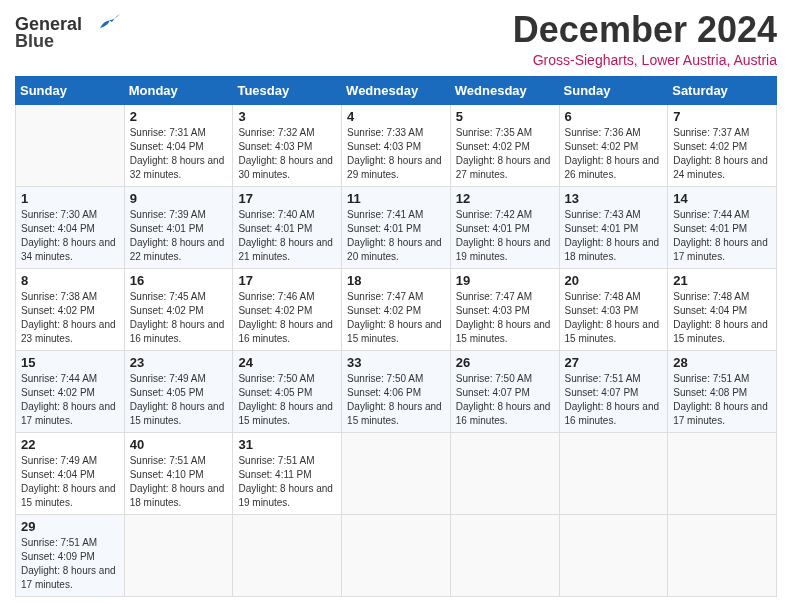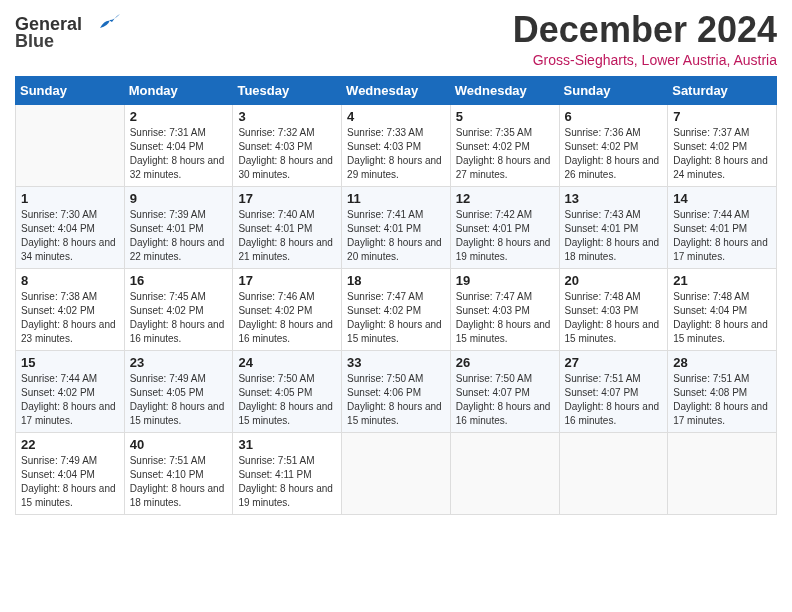--- a/index.html
+++ b/index.html
@@ -246,14 +246,26 @@
         </td>
         <td>
           <span class="day-num">31</span>
           <div class="day-info">Sunrise: 7:51 AM<br>Sunset: 4:11 PM<br>Daylight: 8 hours and 19 minutes.</div>
         </td>
         <td class="empty-cell"></td>
         <td class="empty-cell"></td>
         <td class="empty-cell"></td>
         <td class="empty-cell"></td>
       </tr>
+      <tr>
+        <td>
+          <span class="day-num">29</span>
+          <div class="day-info">Sunrise: 7:51 AM<br>Sunset: 4:09 PM<br>Daylight: 8 hours and 17 minutes.</div>
+        </td>
+        <td class="empty-cell"></td>
+        <td class="empty-cell"></td>
+        <td class="empty-cell"></td>
+        <td class="empty-cell"></td>
+        <td class="empty-cell"></td>
+        <td class="empty-cell"></td>
+      </tr>
     </tbody>
 </table>
 
 </body></html>

